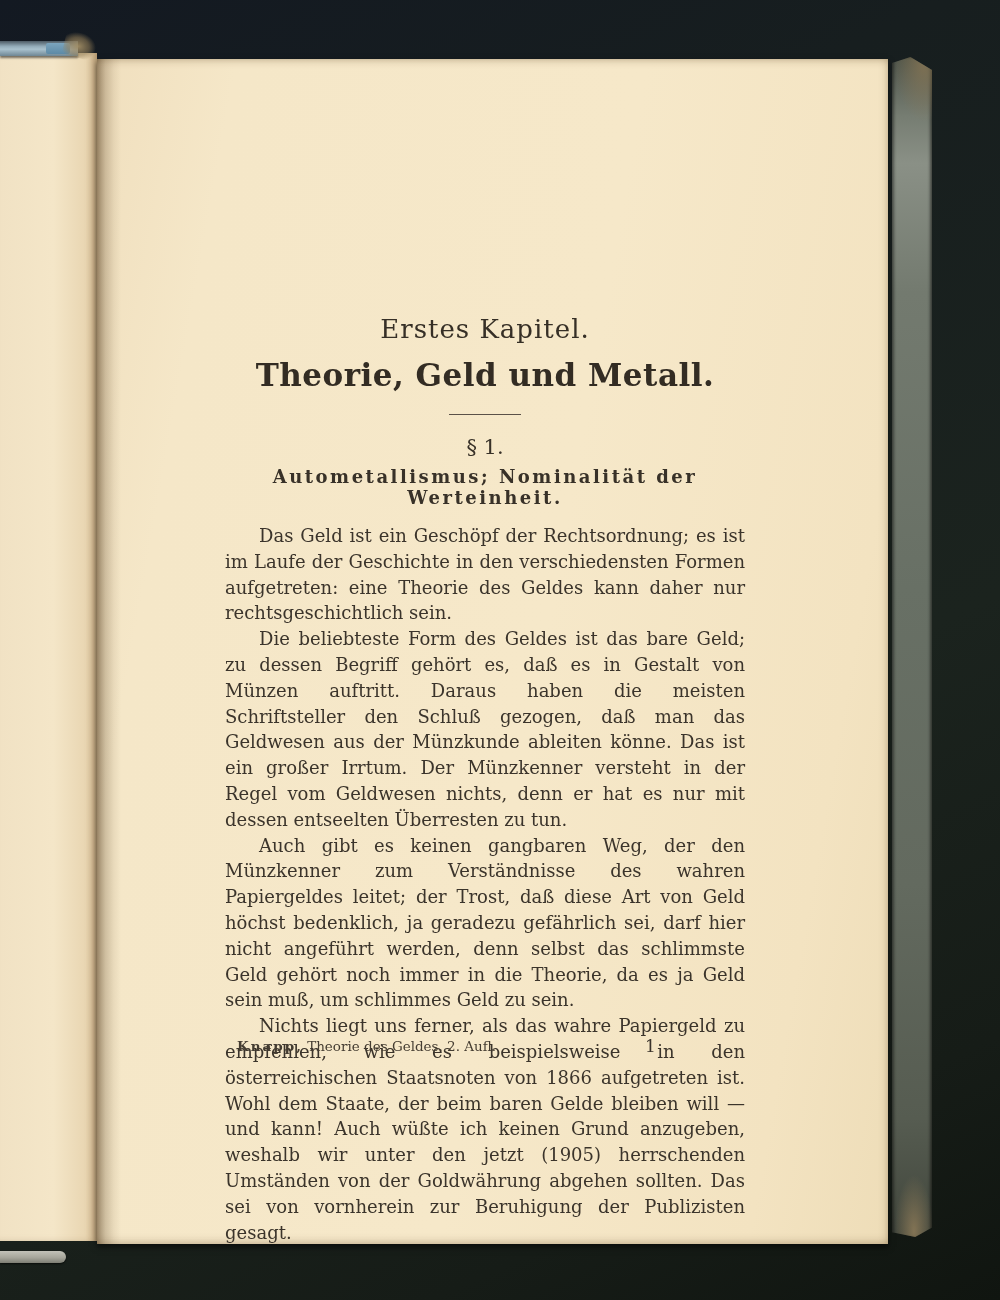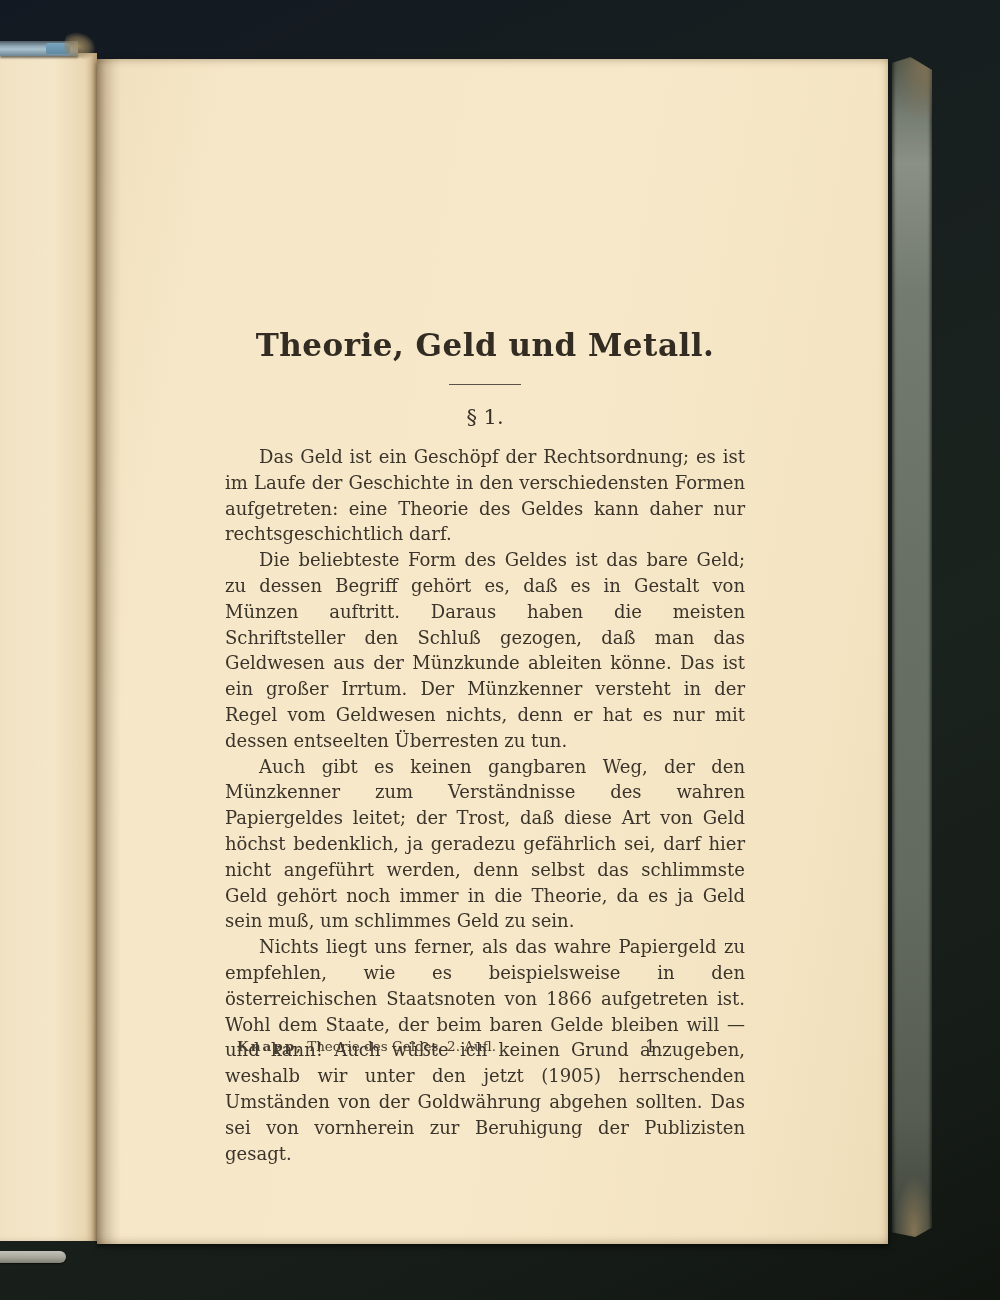--- a/index.html
+++ b/index.html
@@ -121,25 +121,27 @@
 
   <div class="cover"></div>
 
   <div class="headband">
     <div class="headband-shine"></div>
   </div>
   <div class="tuft"></div>
   <div class="tail"></div>
 
   <div class="textblock">
+    <div class="chapter-heading">Erstes Kapitel.</div>
     <div class="chapter-title">Theorie, Geld und Metall.</div>
     <div class="divider"></div>
     <div class="section-number">§ 1.</div>
+    <div class="section-title">Autometallismus; Nominalität der Werteinheit.</div>
     <div class="paras">
-      <p class="para">Das Geld ist ein Geschöpf der Rechtsordnung; es ist im Laufe der Geschichte in den verschiedensten Formen aufgetreten: eine Theorie des Geldes kann daher nur rechtsgeschichtlich darf.</p>
+      <p class="para">Das Geld ist ein Geschöpf der Rechtsordnung; es ist im Laufe der Geschichte in den verschiedensten Formen aufgetreten: eine Theorie des Geldes kann daher nur rechtsgeschichtlich sein.</p>
       <p class="para">Die beliebteste Form des Geldes ist das bare Geld; zu dessen Begriff gehört es, daß es in Gestalt von Münzen auftritt. Daraus haben die meisten Schriftsteller den Schluß gezogen, daß man das Geldwesen aus der Münzkunde ableiten könne. Das ist ein großer Irrtum. Der Münzkenner versteht in der Regel vom Geldwesen nichts, denn er hat es nur mit dessen entseelten Überresten zu tun.</p>
       <p class="para">Auch gibt es keinen gangbaren Weg, der den Münzkenner zum Verständnisse des wahren Papiergeldes leitet; der Trost, daß diese Art von Geld höchst bedenklich, ja geradezu gefährlich sei, darf hier nicht angeführt werden, denn selbst das schlimmste Geld gehört noch immer in die Theorie, da es ja Geld sein muß, um schlimmes Geld zu sein.</p>
       <p class="para">Nichts liegt uns ferner, als das wahre Papiergeld zu empfehlen, wie es beispielsweise in den österreichischen Staatsnoten von 1866 aufgetreten ist. Wohl dem Staate, der beim baren Gelde bleiben will — und kann! Auch wüßte ich keinen Grund anzugeben, weshalb wir unter den jetzt (1905) herrschenden Umständen von der Goldwährung abgehen sollten. Das sei von vornherein zur Beruhigung der Publizisten gesagt.</p>
     </div>
   </div>
 
   <div class="footer">
     <div class="signature">
       <span class="sig-name">Knapp,</span><span> Theorie des Geldes.  2. Aufl.</span>
     </div>

